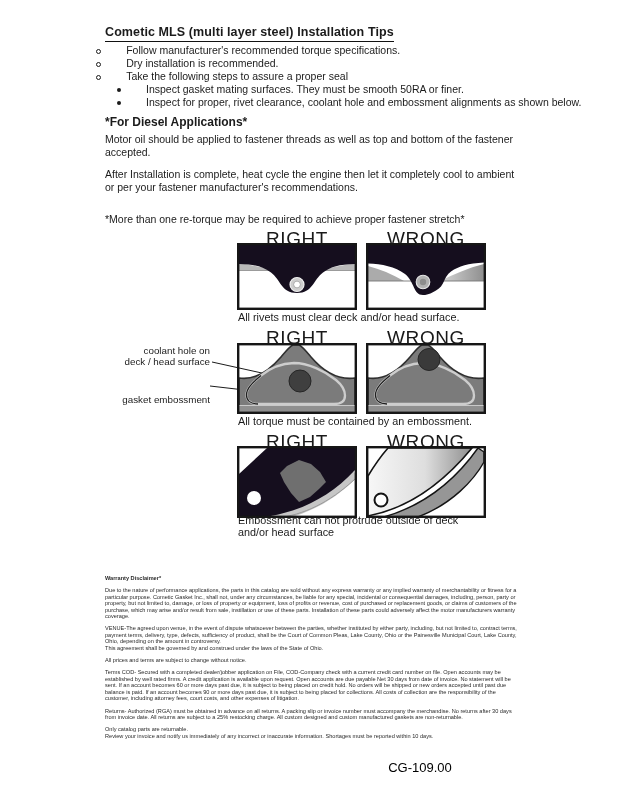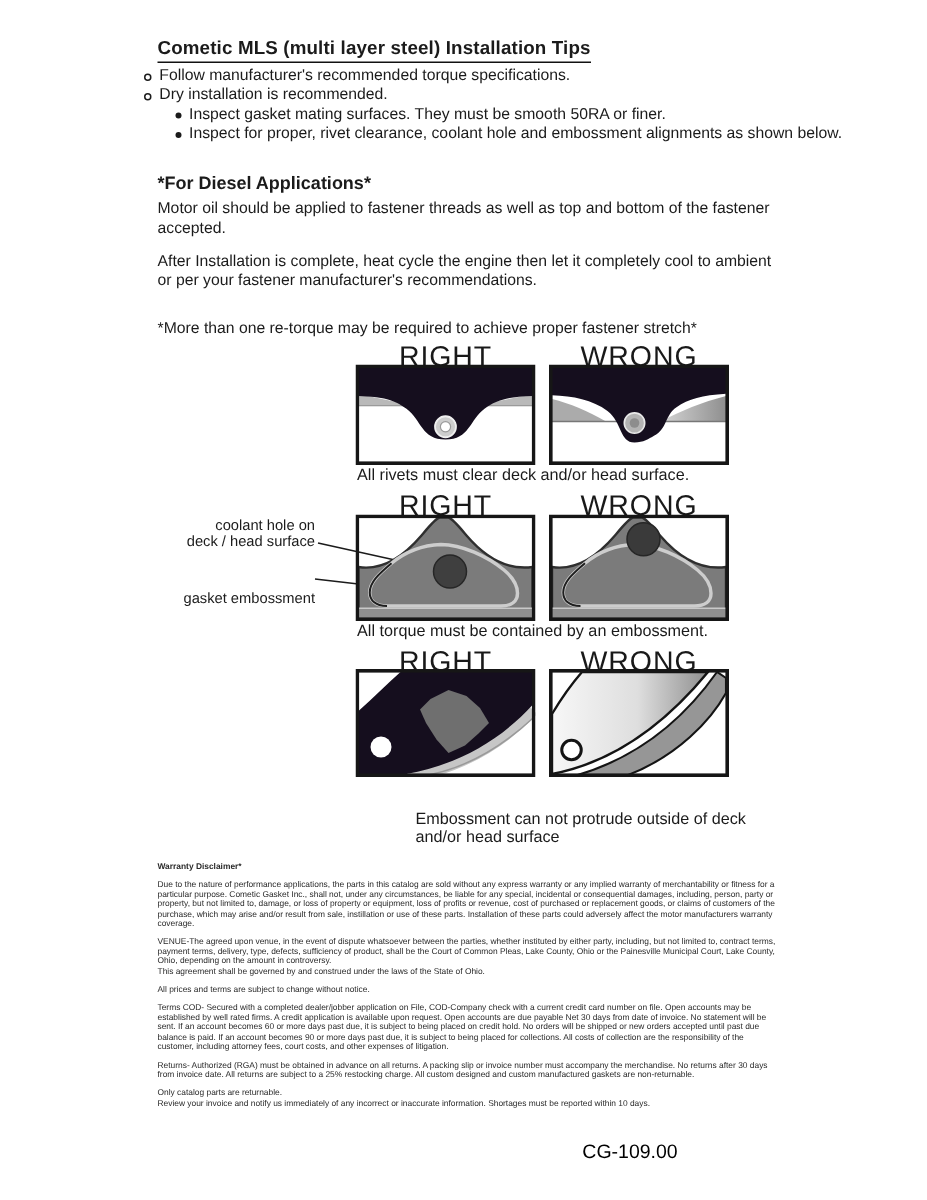--- a/index.html
+++ b/index.html
@@ -8,21 +8,21 @@
     font-family:"Liberation Sans","DejaVu Sans",sans-serif;color:#1b1b1b;
     -webkit-font-smoothing:antialiased;
   }
   .abs{position:absolute;}
   
   .title{
     left:105px;top:25px;font-size:12.5px;font-weight:bold;
     border-bottom:1.6px solid #111;padding-bottom:2px;letter-spacing:.1px;
   }
   .tips{left:96px;top:44px;font-size:10.5px;line-height:13px;}
-  .tip-row{display:flex;align-items:flex-start;}
+  .tip-row{display:flex;align-items:flex-start;gap:20px;}
   .tip-row.sub{margin-left:21px;}
   .marker{flex:0 0 auto;width:4px;height:4px;border-radius:50%;margin:4.5px 5px 0 0;}
   .marker.ring{border:1px solid #1b1b1b;width:3.2px;height:3.2px;}
   .marker.dot{background:#1b1b1b;}
   
   .diesel-h{left:105px;top:115px;font-size:12px;font-weight:bold;}
   .para{left:105px;font-size:10.5px;line-height:13px;width:430px;}
   
   .dg-label{width:120px;text-align:center;font-size:19px;letter-spacing:.6px;color:#191919;}
   .dg-box{width:120px;}
@@ -42,20 +42,24 @@
 <div class="abs title">Cometic MLS (multi layer steel) Installation Tips</div>
 
 <div class="abs tips">
   <div class="tip-row">
     <span class="marker ring"></span>
     <span>Follow manufacturer's recommended torque specifications.</span>
   </div>
   <div class="tip-row">
     <span class="marker ring"></span>
     <span>Dry installation is recommended.</span>
+  </div>
+  <div class="tip-row">
+    <span class="marker ring"></span>
+    <span>Take the following steps to assure a proper seal</span>
   </div>
   <div class="tip-row sub">
     <span class="marker dot"></span>
     <span>Inspect gasket mating surfaces.  They must be smooth 50RA or finer.</span>
   </div>
   <div class="tip-row sub">
     <span class="marker dot"></span>
     <span>Inspect for proper, rivet clearance, coolant hole and embossment alignments as shown below.</span>
   </div>
 </div>
@@ -173,21 +177,21 @@
           <stop offset="1" stop-color="#8f8f8f"></stop>
       </linearGradient>
     </defs>
     <path d="M112,2 C88,36 56,60 18,71 H52 C86,58 108,34 118,16 V6 Z" fill="#969696" stroke="#141414" stroke-width="1.4"></path>
     <path d="M22,2 H106 C78,36 44,62 2,70 V30 C8,20 15,10 22,2 Z" fill="url(#p3wg)" stroke="#141414" stroke-width="1.6"></path>
     <circle cx="15" cy="54" r="6.5" fill="#ffffff" stroke="#141414" stroke-width="2"></circle>
     <rect x="1.2" y="1.2" width="117.6" height="69.6" fill="none" stroke="#161616" stroke-width="2.4"></rect>
   </svg>
 </div>
 
-<div class="abs dg-caption" style="top:541px;width:310px;margin-left:39px;">
+<div class="abs dg-caption" style="top:515px;width:310px;">
   <div>Embossment can not protrude outside of deck</div>
   <div>and/or head surface</div>
 </div>
 
 <div class="abs fineprint">
   <div class="fp-h">Warranty Disclaimer*</div>
   <p>Due to the nature of performance applications, the parts in this catalog are sold without any express warranty or any implied warranty of merchantability or fitness for a particular purpose.  Cometic Gasket Inc., shall not, under any circumstances, be liable for any special, incidental or consequential damages, including, person, party or property, but not limited to, damage, or loss of property or equipment, loss of profits or revenue, cost of purchased or replacement goods, or claims of customers of the purchase, which may arise and/or result from sale, instillation or use of these parts.  Installation of these parts could adversely affect the motor manufacturers warranty coverage.</p>
   <p>VENUE-The agreed upon venue, in the event of dispute whatsoever between the parties, whether instituted by either party, including, but not limited to, contract terms, payment terms, delivery, type, defects, sufficiency of product, shall be the Court of Common Pleas, Lake County, Ohio or the Painesville Municipal Court, Lake County, Ohio, depending on the amount in controversy.
 This agreement shall be governed by and construed under the laws of the State of Ohio.</p>
   <p>All prices and terms are subject to change without notice.</p>

